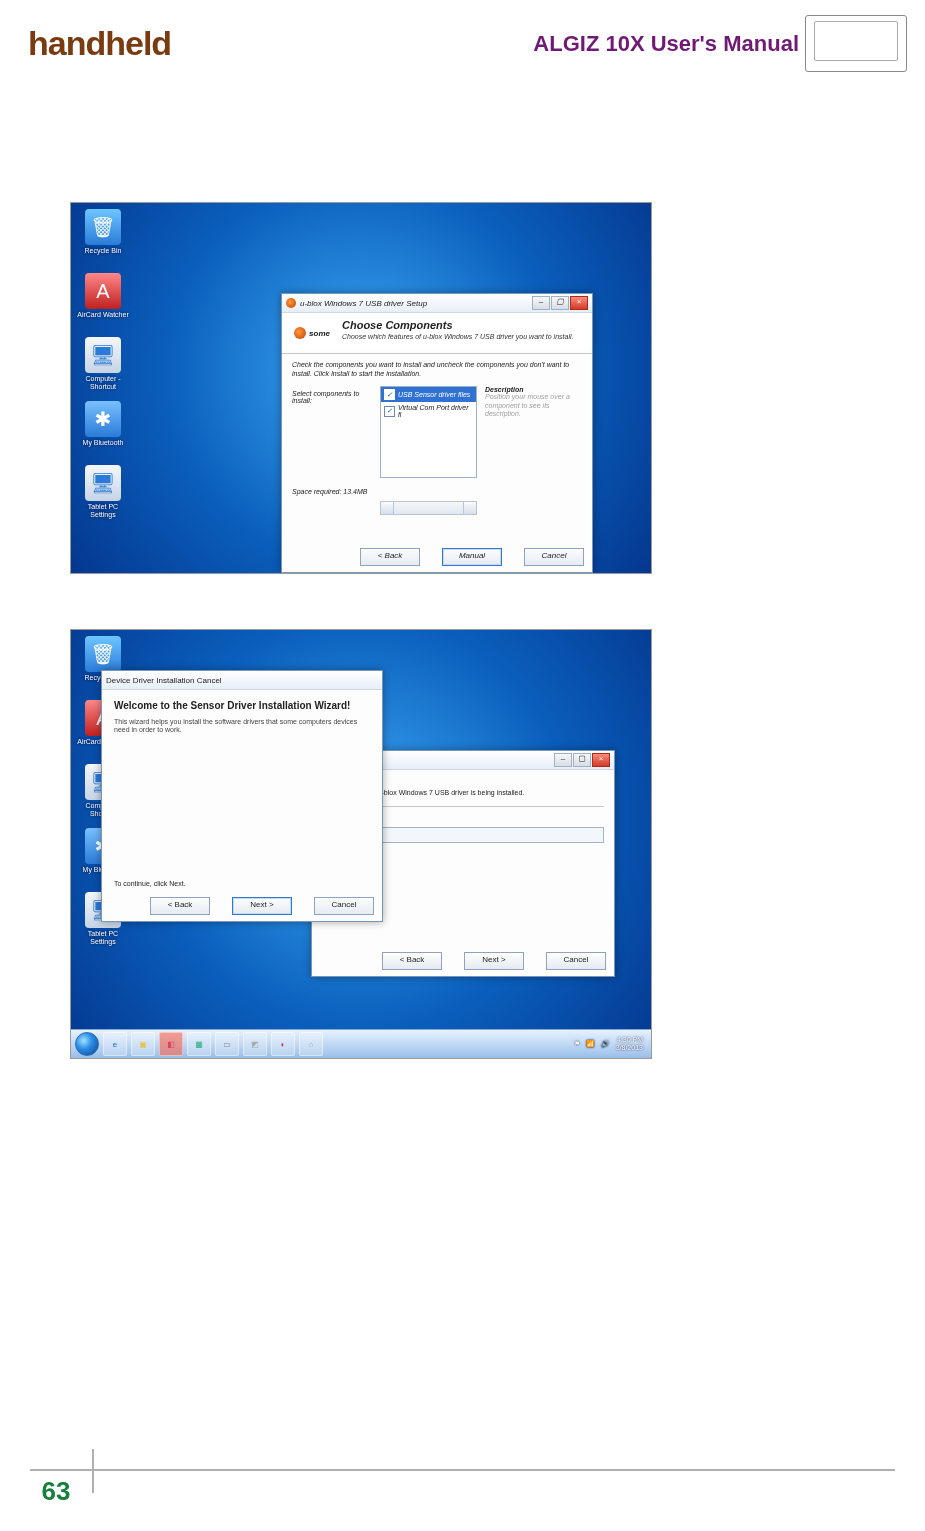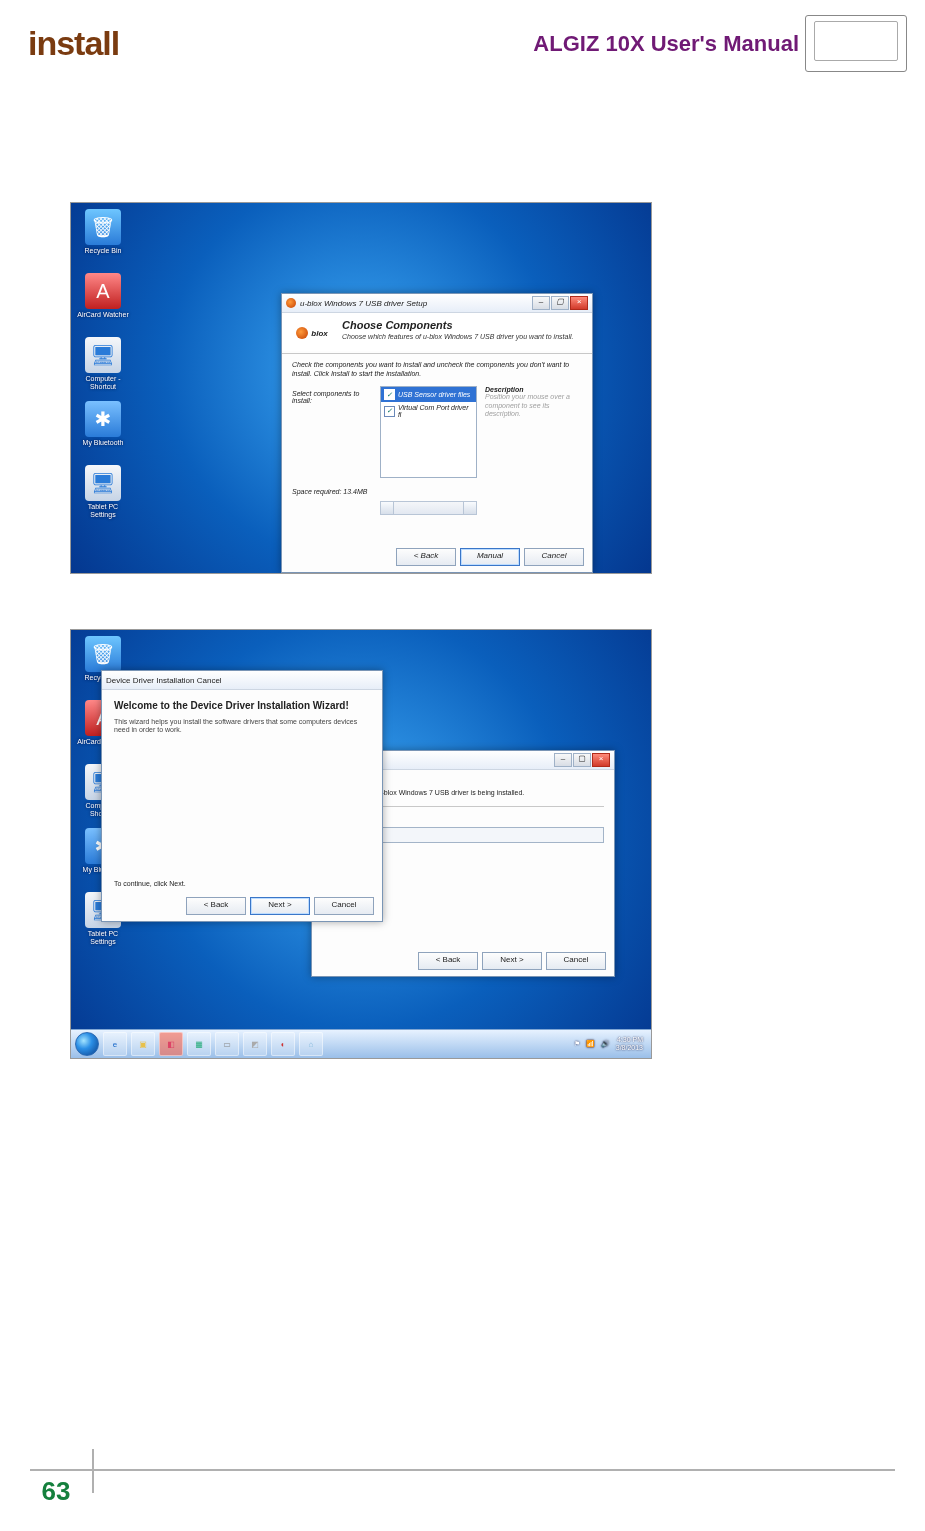--- a/index.html
+++ b/index.html
@@ -182,21 +182,21 @@
     content:"";
     position:absolute; top:0; bottom:0; width:12px;
     background: linear-gradient(#f9fbfe,#d7dfea);
     border: 0 solid #b8c5d6;
   }
   .dlg-scroll::before { left:0; border-right-width:1px; }
   .dlg-scroll::after { right:0; border-left-width:1px; }
   .dlg-btns {
     position:absolute;
     right:8px; bottom:6px;
-    display:flex; gap:4px;
+    display:flex; gap:22px;
   }
   .btn {
     min-width:46px; height:16px;
     border:1px solid #8fa3bc;
     background: linear-gradient(#fdfdfd,#e6ebf2);
     font-size:8px; text-align:center; line-height:14px;
     padding: 0 6px;
   }
   .btn.primary { border-color:#3a76c8; box-shadow: inset 0 0 0 1px #bcdcff; }
 
@@ -290,21 +290,21 @@
     font-weight:700;
     color:#15803d;
     width: 52px;
     text-align: center;
   }
 </style>
 </head>
 <body>
 
 <div class="page-header">
-  <div class="brand">install</div>
+  <div class="brand">handheld</div>
   <div class="header-right">
     <div class="manual-title">ALGIZ 10X User's Manual</div>
     <div class="device-illustration"></div>
   </div>
 </div>
 
 <div class="content">
 
   <div class="screenshot">
     <div class="desk-icons">
@@ -336,21 +336,21 @@
         <span>u-blox Windows 7 USB driver Setup</span>
         <span class="wctrls">
           <span class="wbtn">–</span>
           <span class="wbtn">▢</span>
           <span class="wbtn close">×</span>
         </span>
       </div>
       <div class="dlg-head">
         <div class="ublox-logo">
             <span class="circ"></span>
-            <span>blox</span>
+            <span>some</span>
           </div>
         <div class="hd-txt">
           <div class="h1">Choose Components</div>
           <div class="h2">Choose which features of u-blox Windows 7 USB driver you want to install.</div>
         </div>
       </div>
       <div class="dlg-divider"></div>
       <div class="dlg-body">
         <div class="instr">Check the components you want to install and uncheck the components you don't want to install. Click Install to start the installation.</div>
         <div class="comp-row">
@@ -428,21 +428,21 @@
         <div class="btn">Next &gt;</div>
         <div class="btn">Cancel</div>
       </div>
     </div>
 
     <div class="dlg dlgA">
       <div class="dlg-title">
         <span>Device Driver Installation Cancel</span>
       </div>
       <div class="wiz-body">
-        <div class="wiz-title">Welcome to the Device Driver Installation Wizard!</div>
+        <div class="wiz-title">Welcome to the Sensor Driver Installation Wizard!</div>
         <div class="wiz-sub">This wizard helps you install the software drivers that some computers devices need in order to work.</div>
       </div>
       <div class="wiz-foot">To continue, click Next.</div>
       <div class="dlg-btns">
         <div class="btn">&lt; Back</div>
         <div class="btn primary">Next &gt;</div>
         <div class="btn">Cancel</div>
       </div>
     </div>
 

